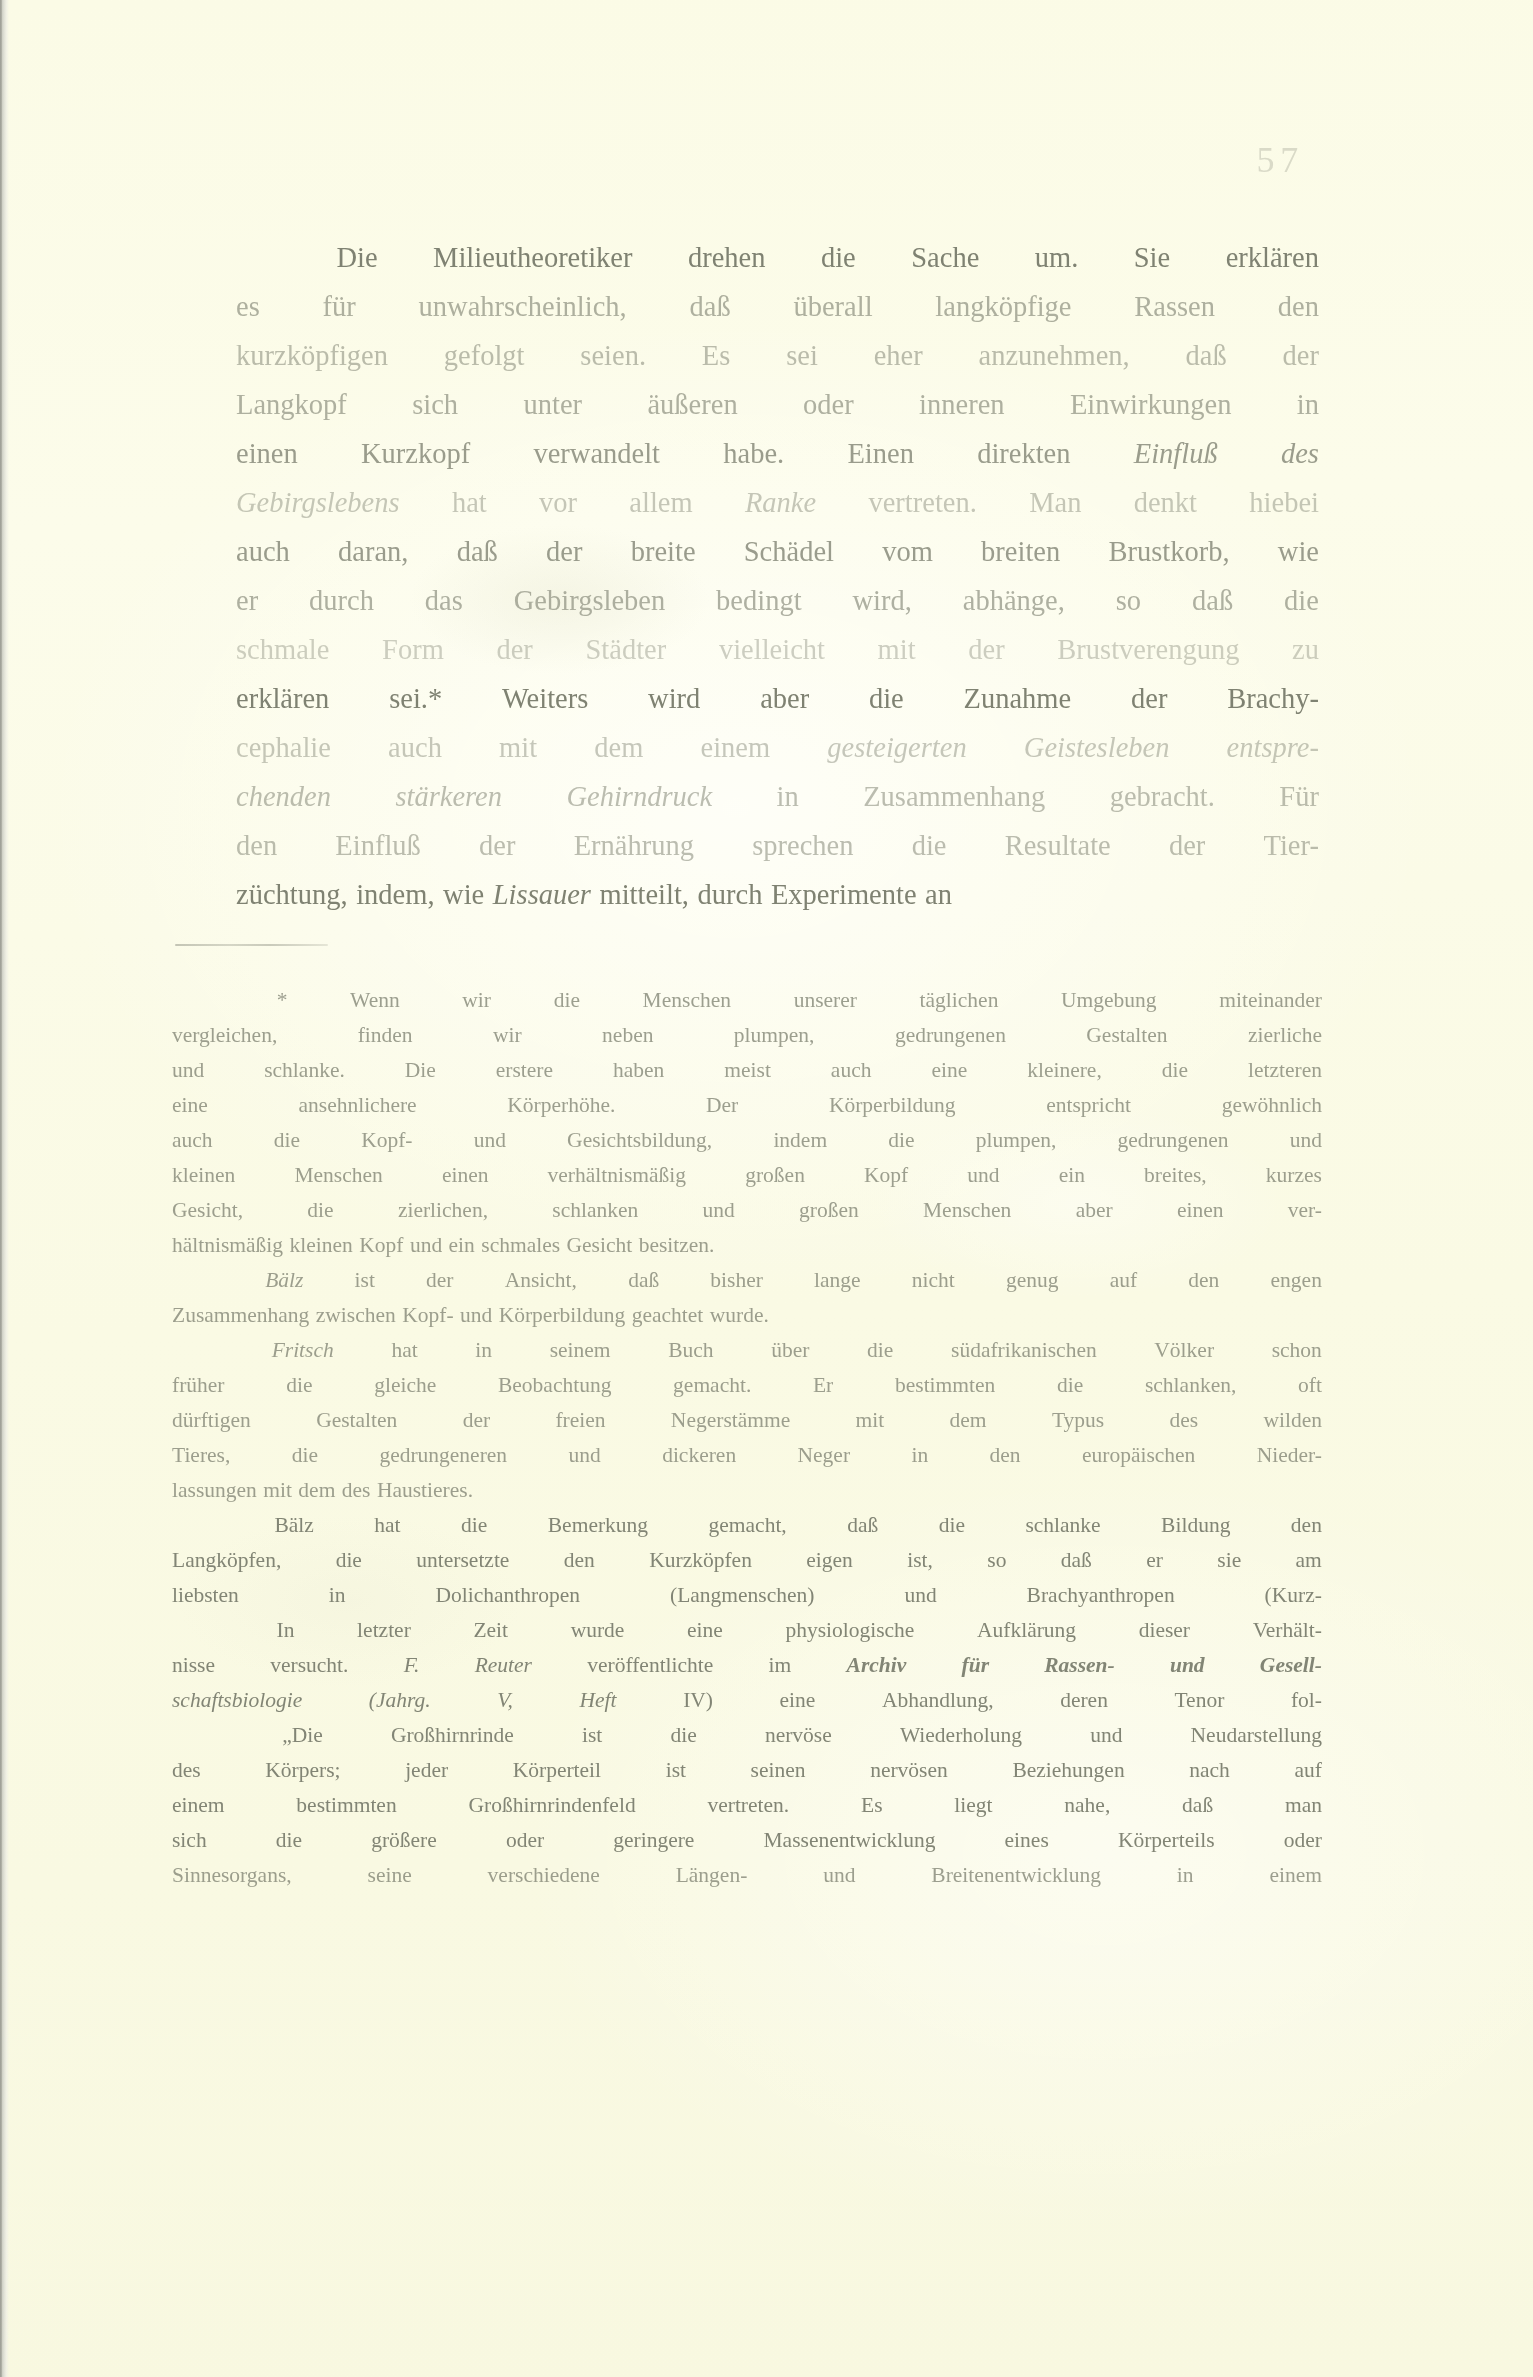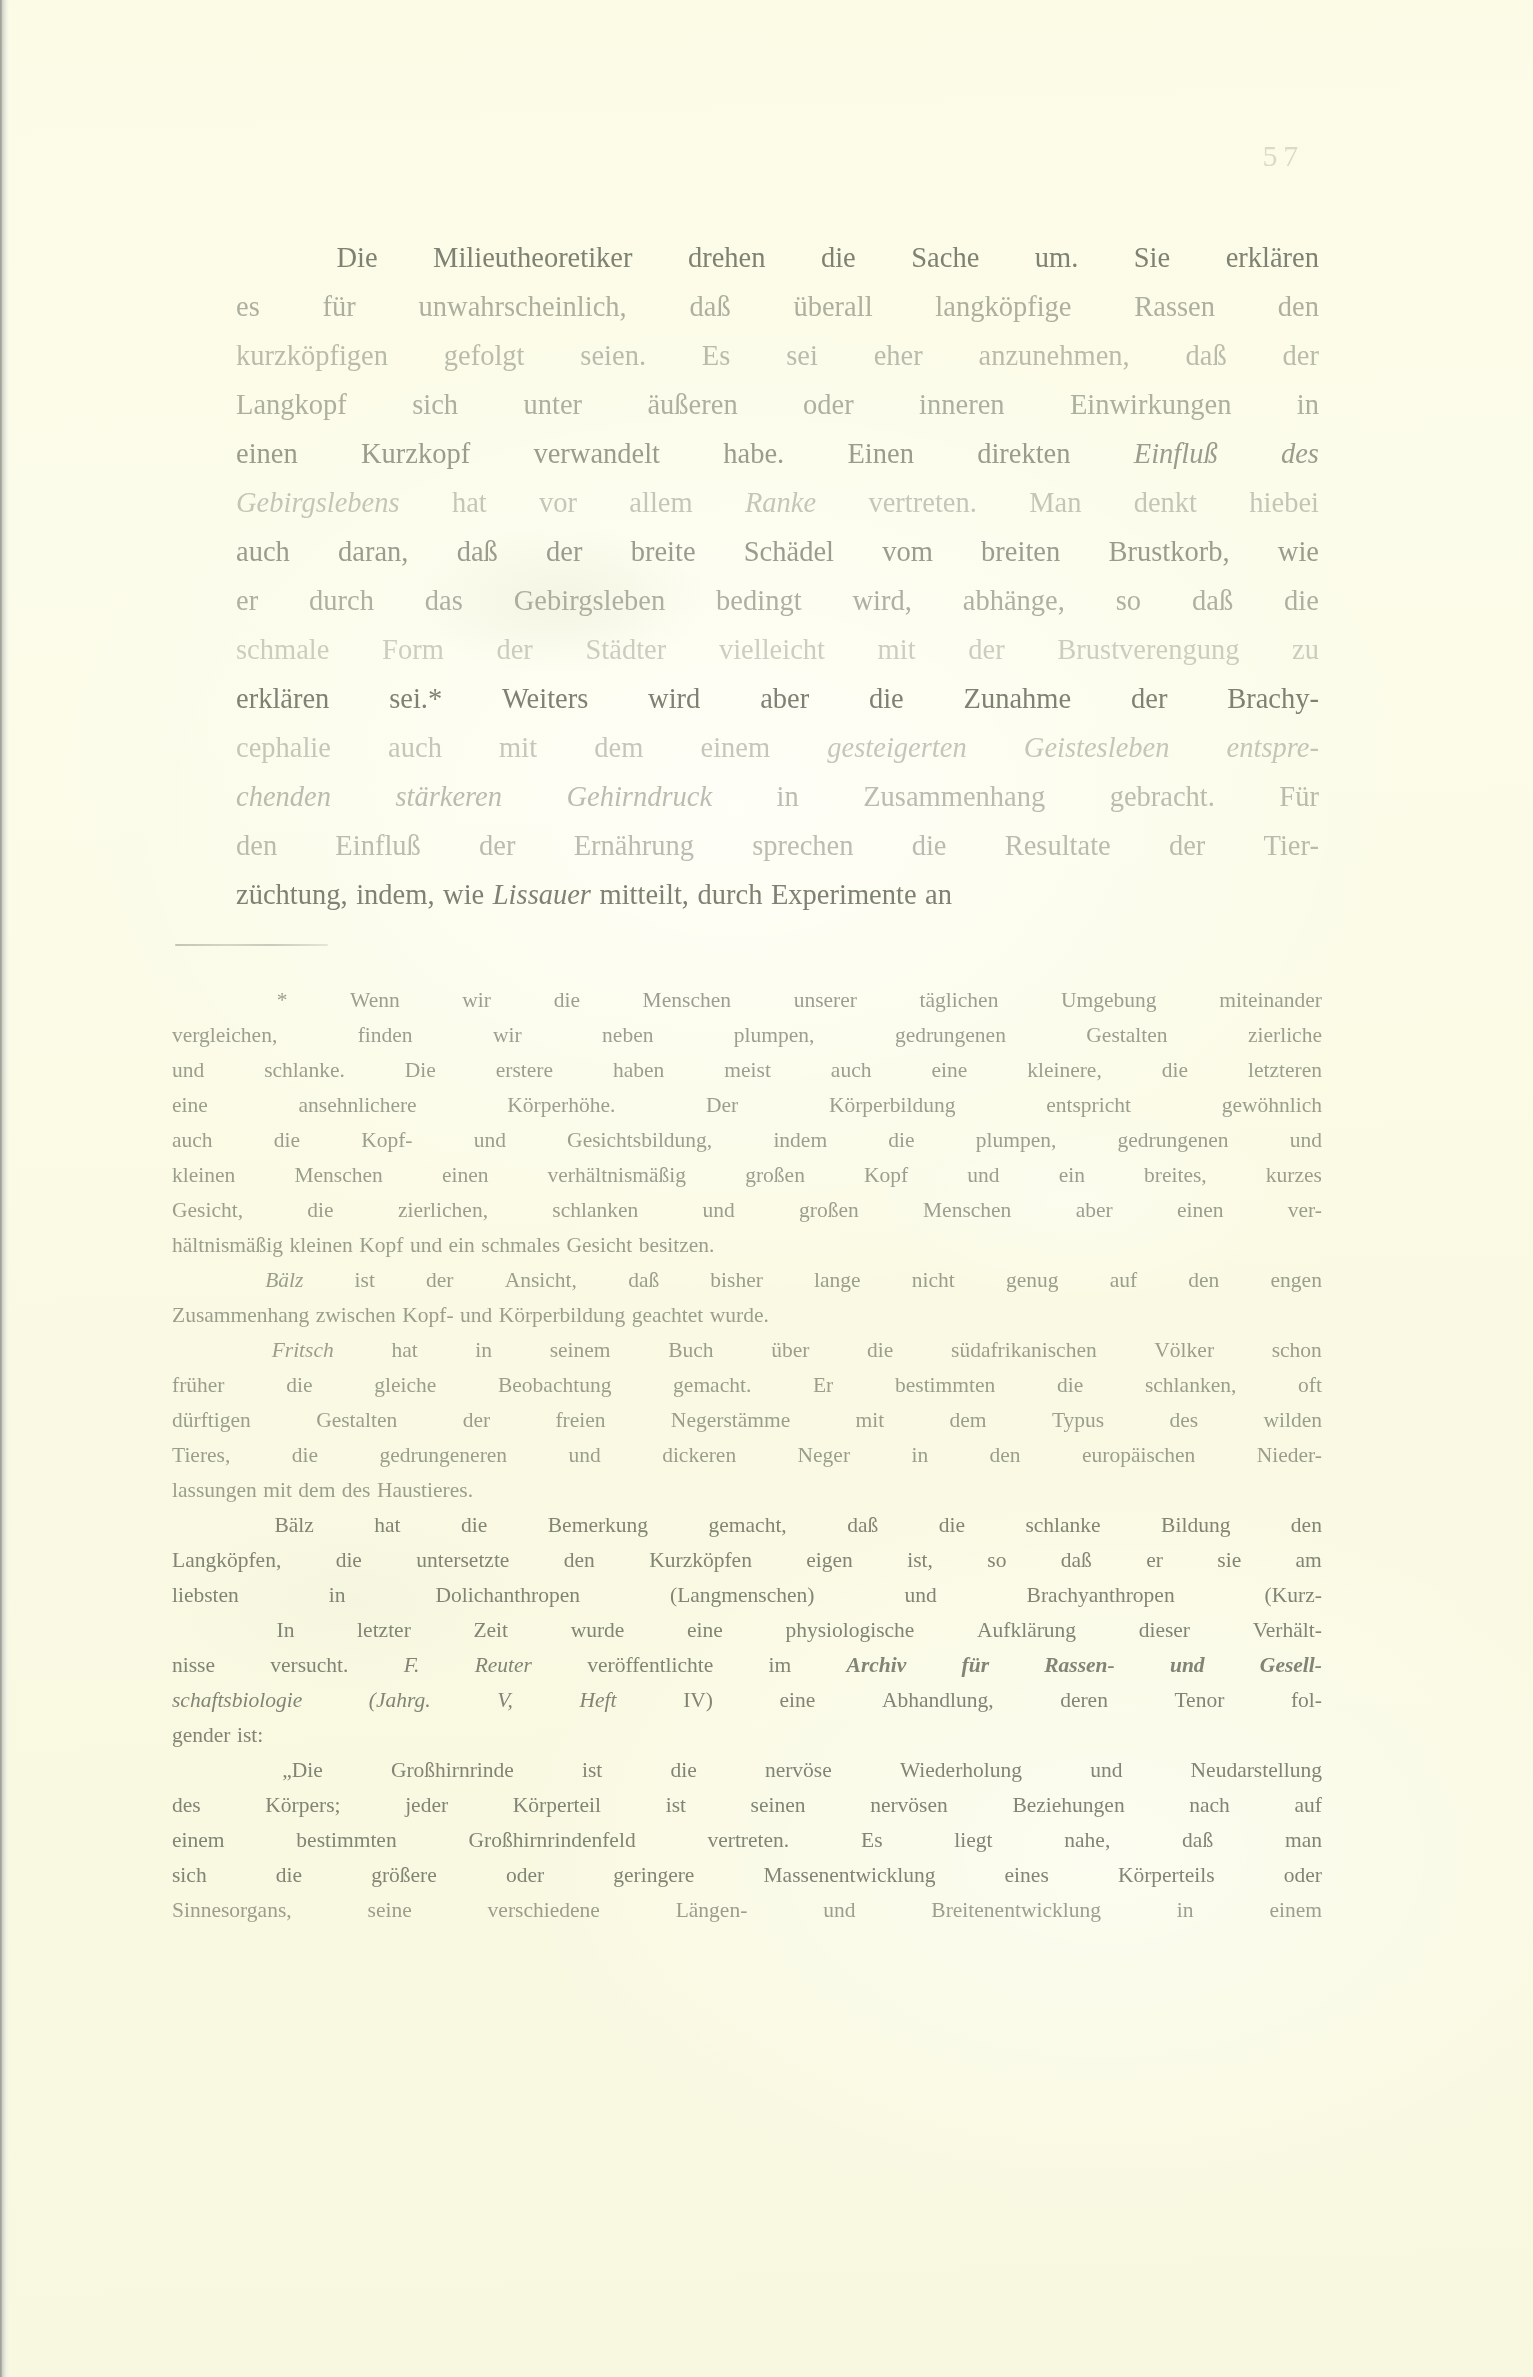--- a/index.html
+++ b/index.html
@@ -43,21 +43,21 @@
     position: absolute;
     border-radius: 50%;
     pointer-events: none;
   }
 
   
   #folio {
     position: absolute;
     right: 230px;
     top: 139px;
-    font-size: 30px;
+    font-size: 36px;
     letter-spacing: 5.8px;
     color: #8d8f80;
     opacity: 0.30;
     font-family: "Liberation Serif", serif;
   }
 
   
   #body-block {
     position: absolute;
     left: 236px;
@@ -527,24 +527,20 @@
         <span style="font-style: italic;">(Jahrg.</span>
         <span style="font-style: italic;">V,</span>
         <span style="font-style: italic;">Heft</span>
         <span style="">IV)</span>
         <span>eine</span>
         <span>Abhandlung,</span>
         <span>deren</span>
         <span>Tenor</span>
         <span>fol-</span>
       </div>
-      <div class="fnline f100 last">
-        <span>gender</span>
-        <span>ist:</span>
-      </div>
       <div class="fnline f100">
         <span style="width: 42px;"></span>
         <span>„Die</span>
         <span>Großhirnrinde</span>
         <span>ist</span>
         <span>die</span>
         <span>nervöse</span>
         <span>Wiederholung</span>
         <span>und</span>
         <span>Neudarstellung</span>

